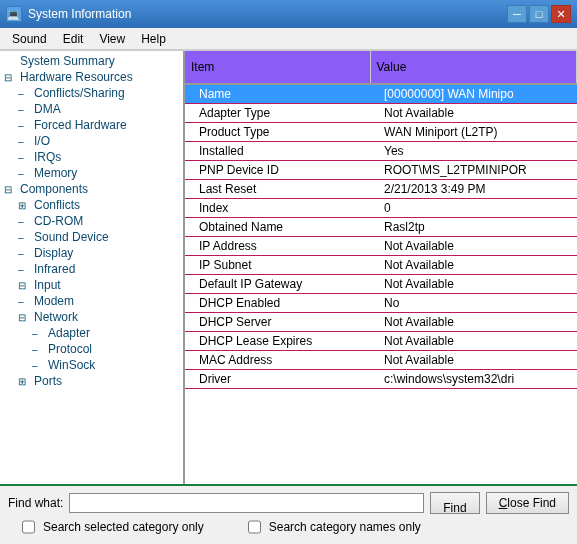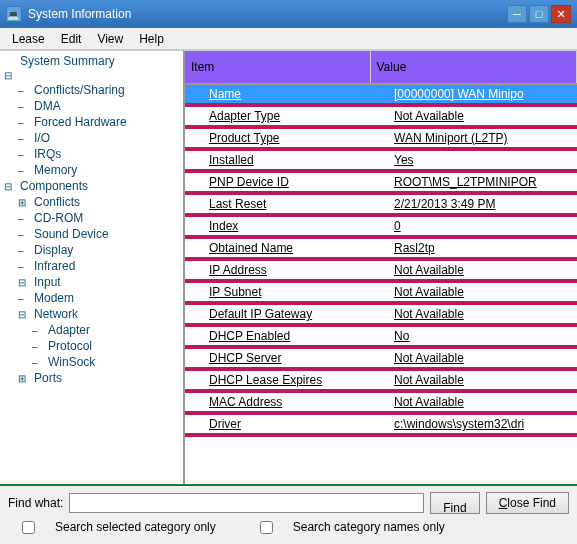--- a/index.html
+++ b/index.html
@@ -133,27 +133,26 @@
       border-bottom: 2px solid #999;
       border-right: 1px solid #ccc;
       padding: 9px 6px;
       text-align: left;
       font-weight: normal;
       position: sticky;
       top: 0;
       z-index: 1;
     }
     tbody tr td {
-      padding: 2px 24px;
-      border-bottom: 4px solid #be185d;
+      padding: 2px 14px;
+      border-bottom: 1px solid #be185d;
       white-space: nowrap;
       overflow: hidden;
       text-overflow: ellipsis;
       max-width: 200px;
-      text-decoration: underline;
     }
     tbody tr.highlighted td {
       background: #3399ff;
       color: white;
     }
 
     
     .find-bar {
       height: 60px;
       background: #f0f0f0;
@@ -197,22 +196,21 @@
       cursor: pointer;
       white-space: nowrap;
     }
     .find-row2 {
       display: flex;
       align-items: center;
       gap: 30px;
     }
     .checkbox-label {
       display: flex;
-      align-items: center;
-      gap: 20px;
+      gap: 8px;
       font-size: 12px;
       cursor: pointer;
       padding-left: 14px;
     }
     .checkbox-label input { margin: 0; }
 
     .underline { text-decoration: underline; }
   </style>
 </head>
 <body>
@@ -223,36 +221,37 @@
     <span class="title-bar-text">System Information</span>
   </div>
   <div class="title-bar-controls">
     <div class="title-btn minimize">─</div>
     <div class="title-btn maximize">□</div>
     <div class="title-btn close">✕</div>
   </div>
 </div>
 
 <div class="menu-bar">
-  <div class="menu-item">Lease</div>
+  <div class="menu-item">Sound</div>
   <div class="menu-item">Edit</div>
   <div class="menu-item">View</div>
   <div class="menu-item">Help</div>
 </div>
 
 <div class="main-content">
 
   <div class="tree-panel">
 
   <div class="tree-item" style="padding-left: 4px;">
         <span class="tree-icon"></span>
         <span>System Summary</span>
       </div>
       <div class="tree-item" style="padding-left: 4px;">
         <span class="tree-icon">⊟</span>
+        <span>Hardware Resources</span>
       </div>
       <div class="tree-item" style="padding-left: 18px;">
         <span class="tree-icon">–</span>
         <span>Conflicts/Sharing</span>
       </div>
       <div class="tree-item" style="padding-left: 18px;">
         <span class="tree-icon">–</span>
         <span>DMA</span>
       </div>
       <div class="tree-item" style="padding-left: 18px;">

